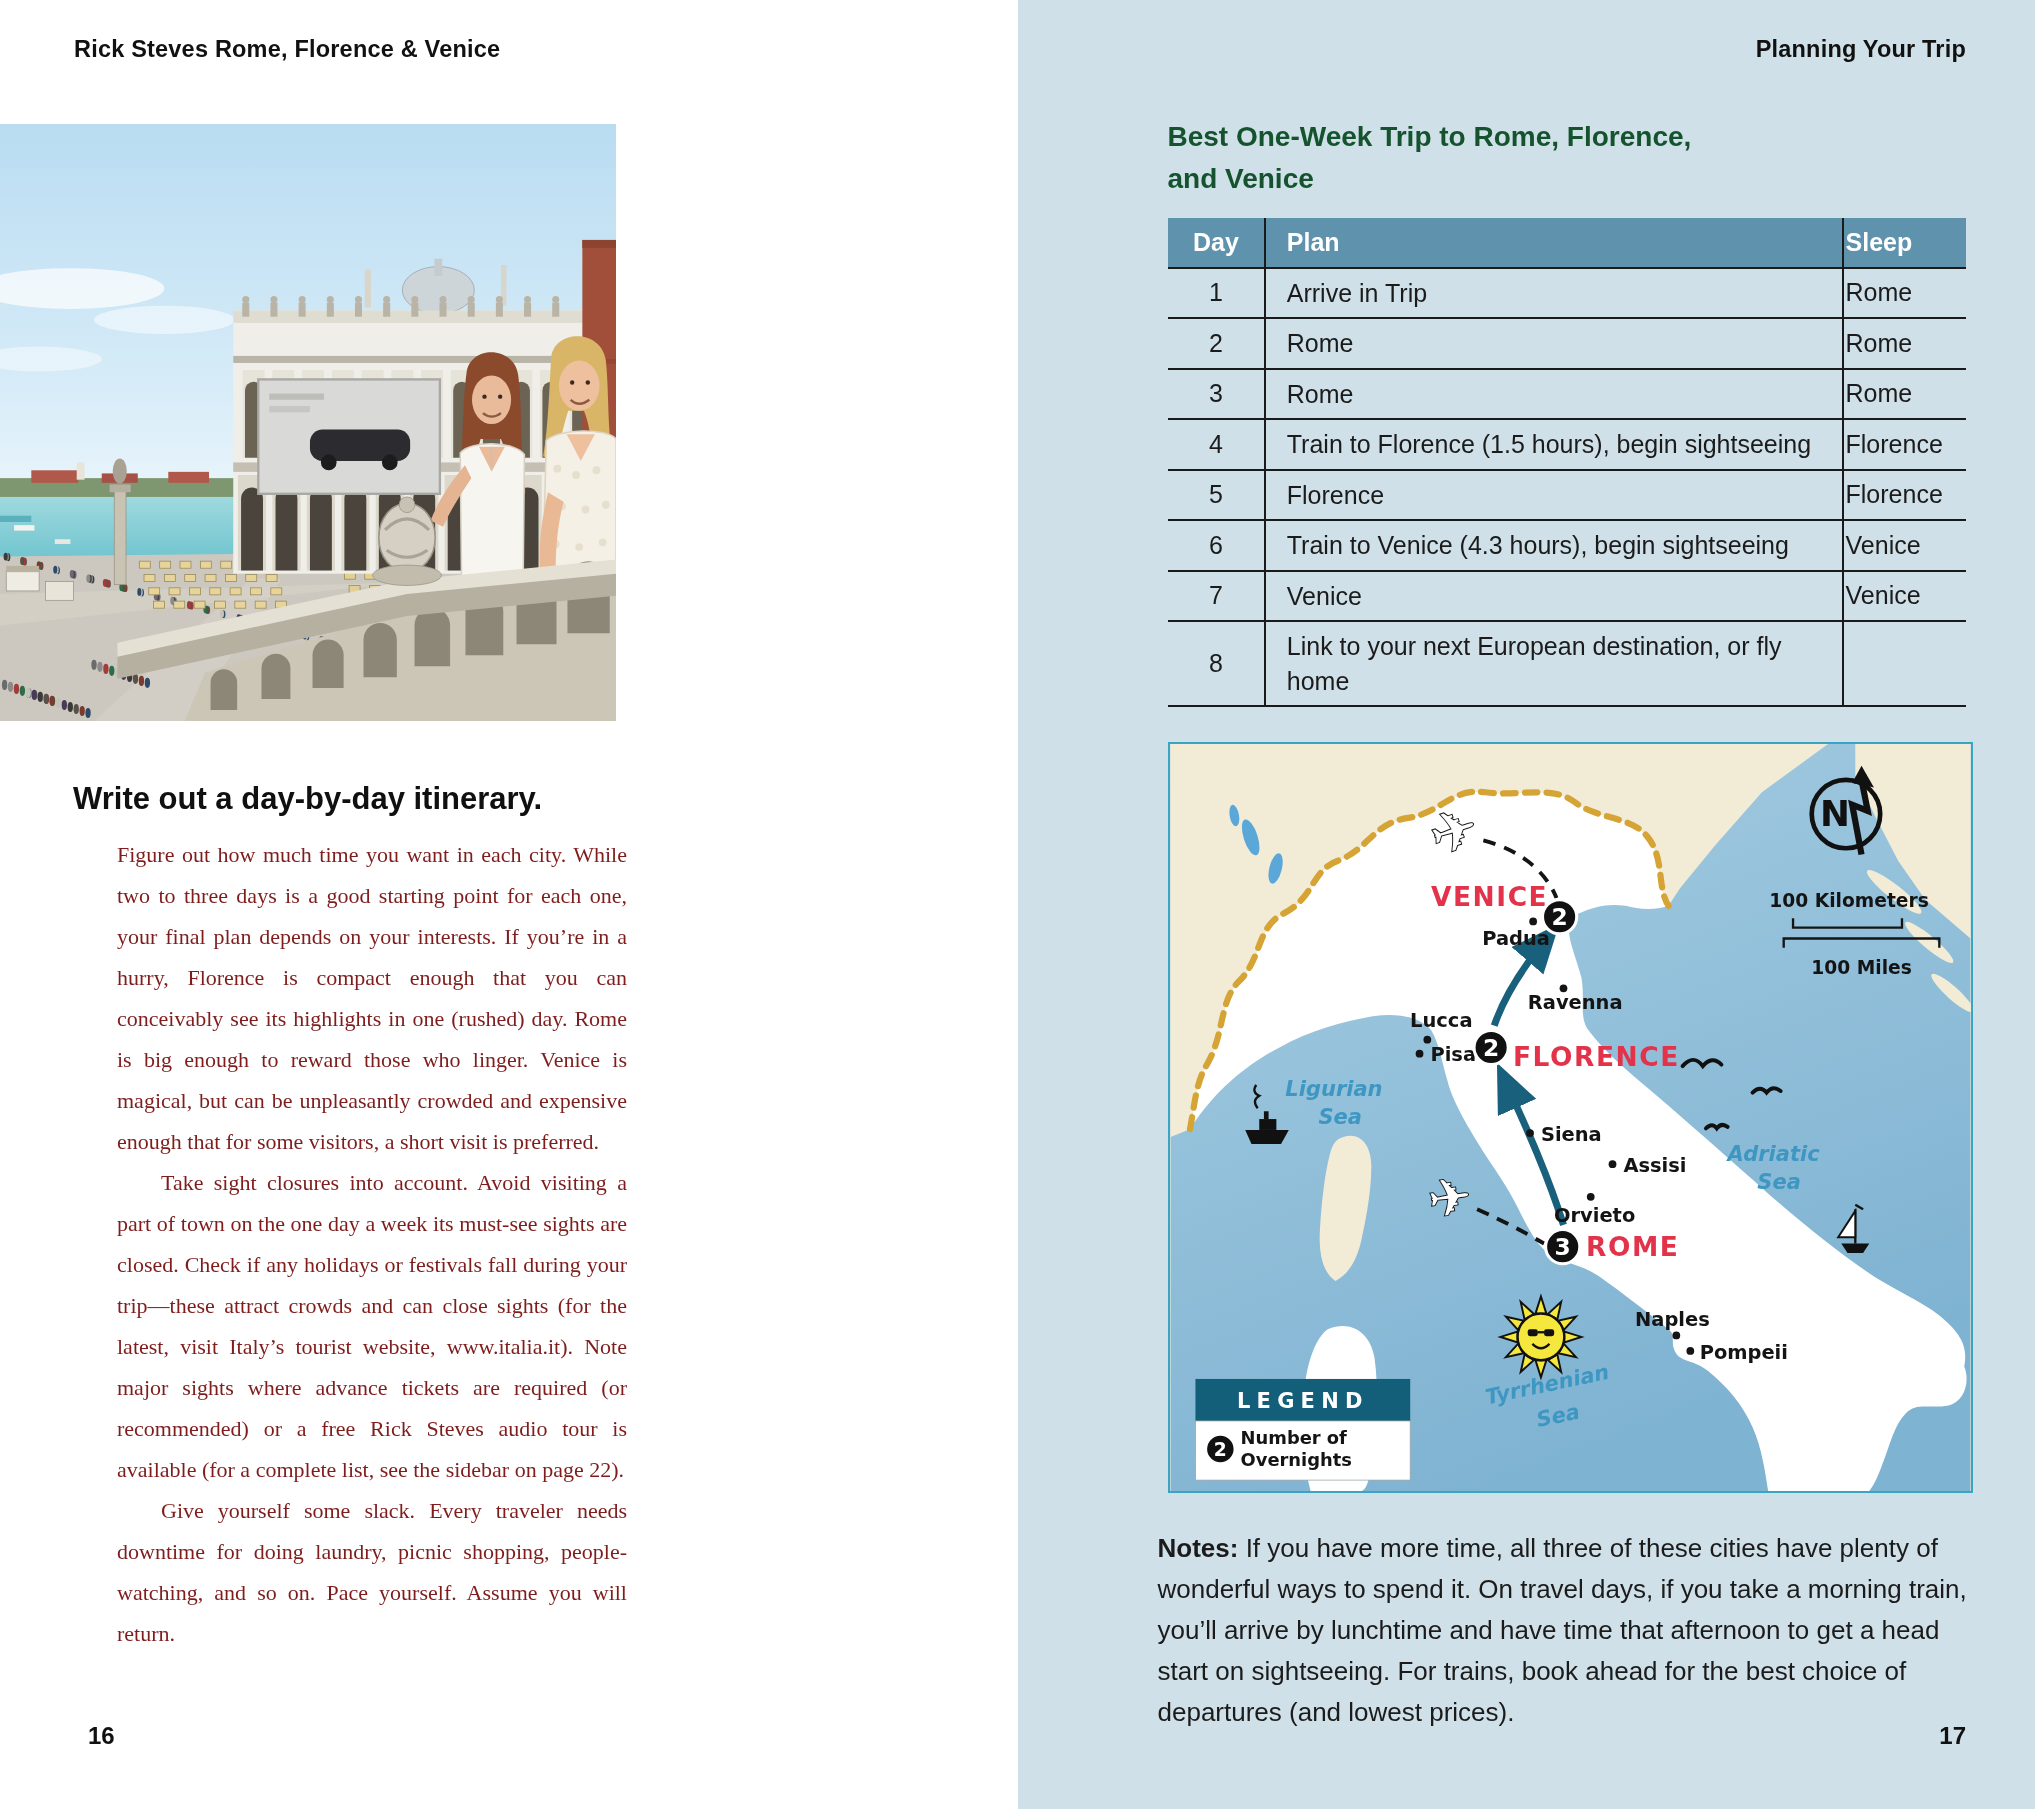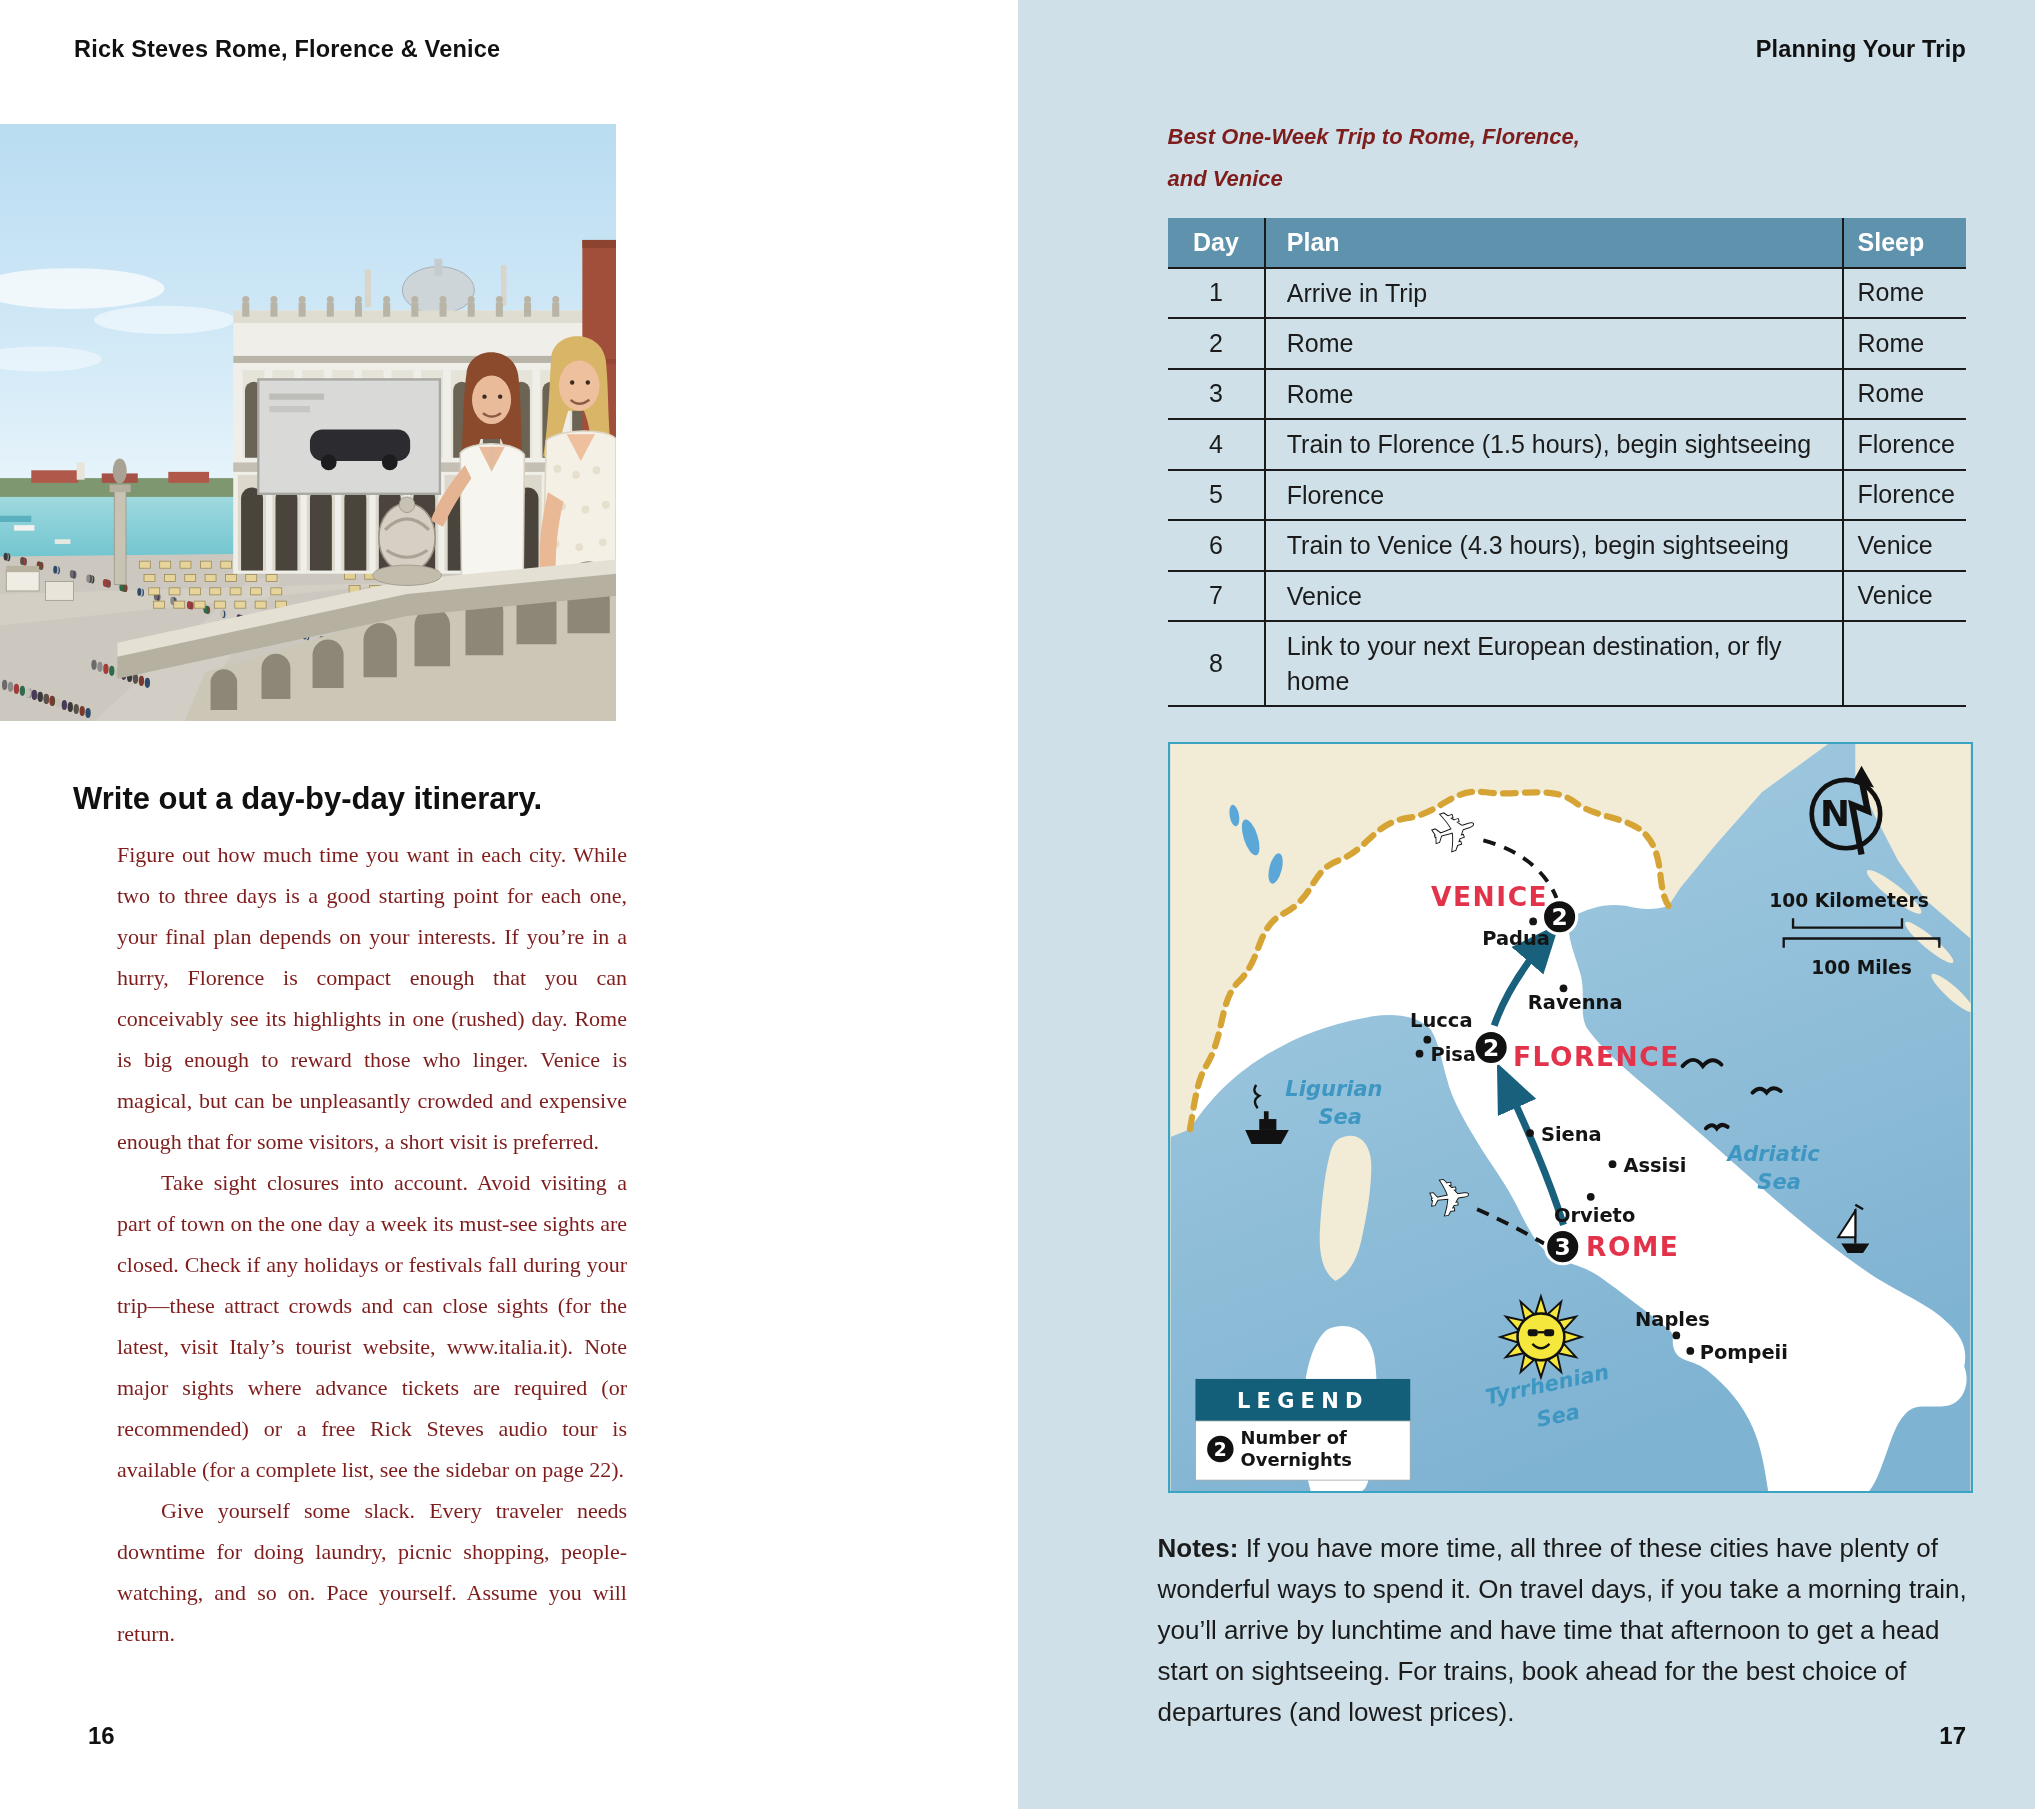--- a/index.html
+++ b/index.html
@@ -18,29 +18,29 @@
 
   .lp-heading { position:absolute; left:73px; top:781px; font-weight:700; font-size:31px; color:#101010; }
   .lp-body { position:absolute; left:73px; top:834px; width:510px; font-family:"Liberation Serif", serif;
              font-size:22px; line-height:41px; color:#7f1d1d; text-align:justify;margin-left:44px; }
   .lp-body p.indent { text-indent:44px; }
 
   .pagenum { position:absolute; top:1722px; font-weight:700; font-size:24px; color:#111; }
   .pn-left { left:88px; } .pn-right { right:69px; }
 
   .rp-heading { position:absolute; left:150px; top:116px; width:814px; font-weight:700;
-                font-size:22px; line-height:42px; color:#7f1d1d;font-style:italic; }
+                font-size:28px; line-height:42px; color:#14532d; }
 
   .rp-table { position:absolute; left:150px; top:218px; width:798px; border-collapse:collapse;
               font-size:25px; color:#1b1b1b; }
   .rp-table th, .rp-table td { vertical-align:middle;margin-left:13px; }
   .rp-table thead th { background:#5e92ad; color:#fff; font-weight:700; height:45px; text-align:left; }
   .rp-table th.c-day, .rp-table td.c-day { width:98px; text-align:center; border-right:2.3px solid #1a1a1a; }
   .rp-table th.c-plan, .rp-table td.c-plan { width:578px; padding:7px 14px 7px 20.4px; line-height:1.38; border-right:2.3px solid #1a1a1a; }
-  .rp-table th.c-sleep, .rp-table td.c-sleep { width:123px; padding-left:14px; }
+  .rp-table th.c-sleep, .rp-table td.c-sleep { width:123px; padding-left:2px; }
   .rp-table tbody tr { border-bottom:2.3px solid #1a1a1a; }
   .rp-table thead tr { border-bottom:2.3px solid #1a1a1a; }
   .rp-table tbody tr { height:44px; }
 
   .rp-map { position:absolute; left:150px; top:742px; width:805px; height:751px; background:#f2ecd7;
             border:2.3px solid #3aa5c3; }
   .rp-map svg { display:block; width:100%; height:100%; }
 
   .rp-notes { position:absolute; left:140px; top:1528px; width:814px; font-size:26px; line-height:41px; color:#1b1b1b; }
   .rp-notes b { font-weight:700; }

